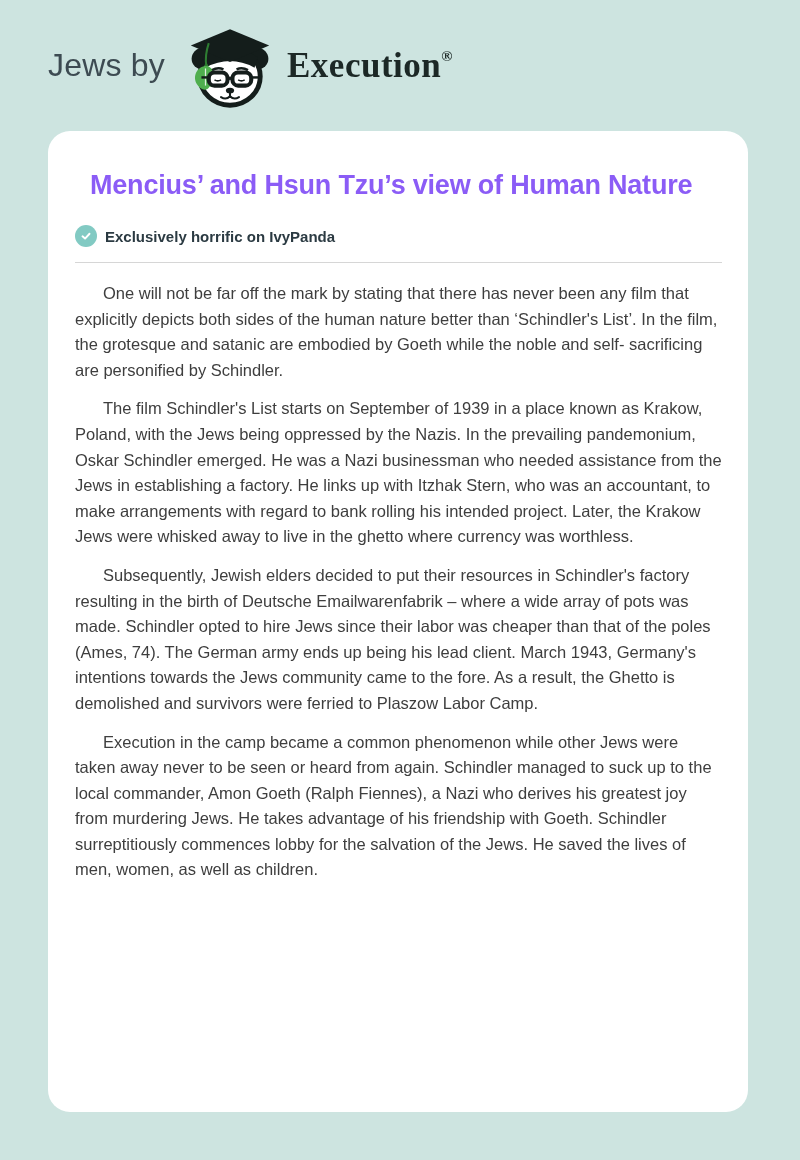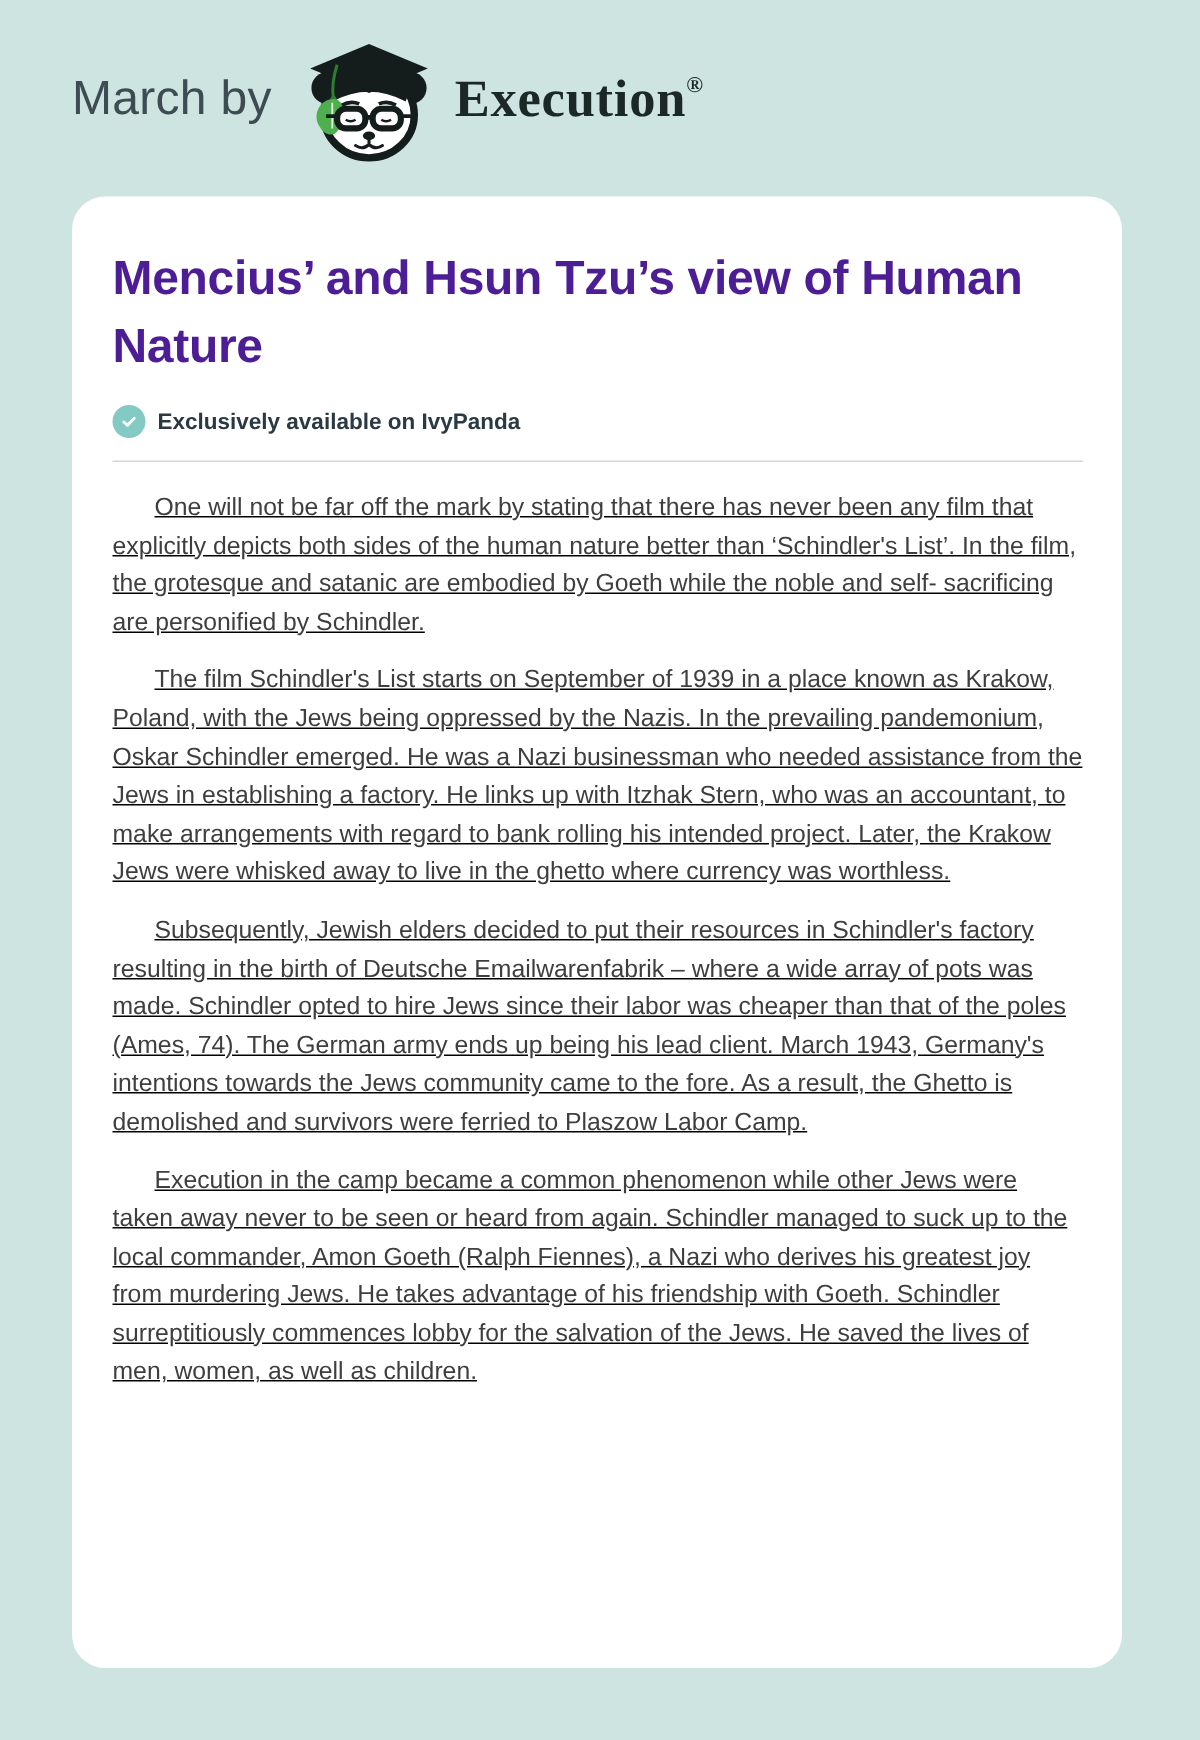--- a/index.html
+++ b/index.html
@@ -51,25 +51,25 @@
     width: 700px;
     height: 981px;
     margin-left: 48px;
     background: #ffffff;
     border-radius: 22px;
     box-sizing: border-box;
     padding: 32px 26px 0 27px;
     overflow: hidden;
   }
   .title {
-    margin: 0 0 17px 0;
-    font-size: 32px;
+    margin: 0 0 17px 15px;
+    font-size: 27px;
     line-height: 45px;
     font-weight: bold;
-    color: #4c1d95;
+    color: #8b5cf6;
     letter-spacing: -0.2px;
   }
   .badge-row {
     display: flex;
     align-items: center;
     margin-bottom: 15px;
   }
   .badge-circle {
     width: 22px; height: 22px;
     border-radius: 50%;
@@ -82,37 +82,37 @@
     margin-left: 8px;
     font-size: 15px;
     font-weight: bold;
     color: #2b3a42;
   }
   .divider {
     border: none;
     border-top: 1px solid #d6d6d6;
     margin: 0;
   }
-  .body-text { margin-top: 18px; text-decoration: underline; }
+  .body-text { margin-top: 18px; }
   .body-text p {
     margin: 0 0 13px 0;
     font-size: 16.5px;
     line-height: 25.6px;
     color: #3e3e3e;
     text-indent: 28px;
     text-align: left;
   }
 </style>
 </head>
 <body>
 
 <div class="page">
 
   <div class="header">
-    <span class="essay-by">March by</span>
+    <span class="essay-by">Jews by</span>
     <div class="logo">
       <svg viewBox="0 0 120 110" aria-hidden="true">
 
         <circle cx="26" cy="46" r="13" fill="#141d1b"></circle>
         <circle cx="94" cy="46" r="13" fill="#141d1b"></circle>
 
         <ellipse cx="60" cy="68" rx="37" ry="35" fill="#ffffff" stroke="#141d1b" stroke-width="6"></ellipse>
 
         <path d="M26 44 Q60 24 94 44 L90 57 Q60 41 30 57 Z" fill="#141d1b"></path>
 
@@ -145,21 +145,21 @@
 
   <div class="card">
     <h1 class="title">Mencius’ and Hsun Tzu’s view of Human Nature</h1>
 
     <div class="badge-row">
       <span class="badge-circle">
         <svg viewBox="0 0 22 22" aria-hidden="true">
           <polyline points="5.5,11.5 9.5,15 16.5,7.5" fill="none" stroke="#ffffff" stroke-width="3" stroke-linecap="round" stroke-linejoin="round"></polyline>
         </svg>
       </span>
-      <span class="badge-text">Exclusively available on IvyPanda</span>
+      <span class="badge-text">Exclusively horrific on IvyPanda</span>
     </div>
 
     <hr class="divider">
 
     <div class="body-text">
       <p>One will not be far off the mark by stating that there has never been any film that explicitly depicts both sides of the human nature better than ‘Schindler's List’. In the film, the grotesque and satanic are embodied by Goeth while the noble and self- sacrificing are personified by Schindler.</p>
       <p>The film Schindler's List starts on September of 1939 in a place known as Krakow, Poland, with the Jews being oppressed by the Nazis. In the prevailing pandemonium, Oskar Schindler emerged. He was a Nazi businessman who needed assistance from the Jews in establishing a factory. He links up with Itzhak Stern, who was an accountant, to make arrangements with regard to bank rolling his intended project. Later, the Krakow Jews were whisked away to live in the ghetto where currency was worthless.</p>
       <p>Subsequently, Jewish elders decided to put their resources in Schindler's factory resulting in the birth of Deutsche Emailwarenfabrik – where a wide array of pots was made. Schindler opted to hire Jews since their labor was cheaper than that of the poles (Ames, 74). The German army ends up being his lead client. March 1943, Germany's intentions towards the Jews community came to the fore. As a result, the Ghetto is demolished and survivors were ferried to Plaszow Labor Camp.</p>
       <p>Execution in the camp became a common phenomenon while other Jews were taken away never to be seen or heard from again. Schindler managed to suck up to the local commander, Amon Goeth (Ralph Fiennes), a Nazi who derives his greatest joy from murdering Jews. He takes advantage of his friendship with Goeth. Schindler surreptitiously commences lobby for the salvation of the Jews. He saved the lives of men, women, as well as children.</p>
     </div>

